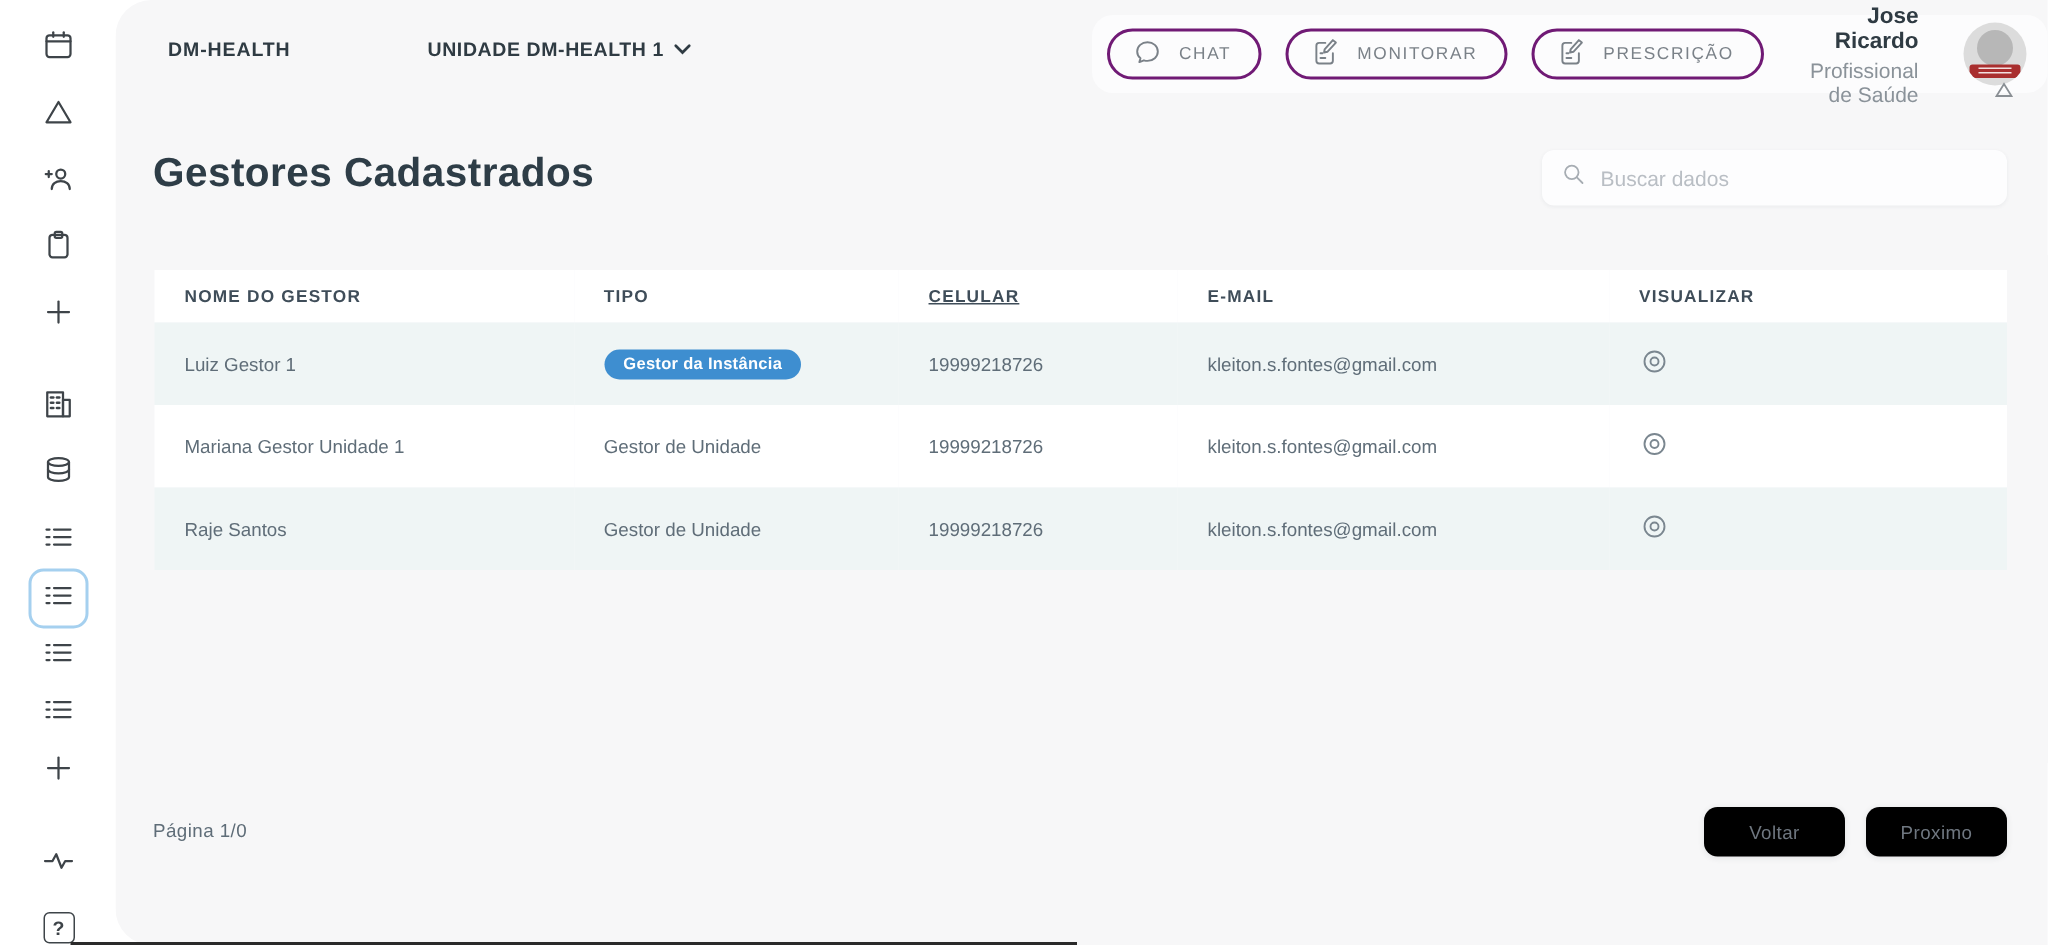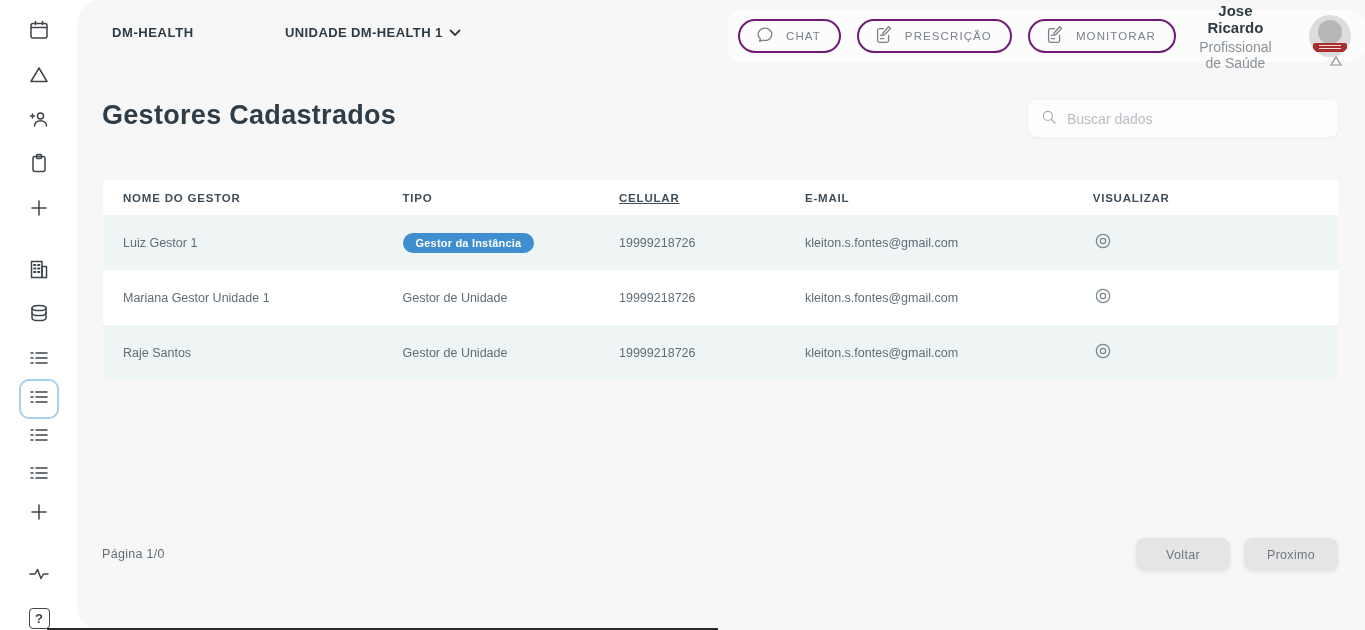--- a/index.html
+++ b/index.html
@@ -26,21 +26,21 @@
            letter-spacing:.6px; color:#2f3b43; }
   .unit { position:absolute; left:208px; top:25px; font-size:13px; font-weight:bold;
           letter-spacing:.4px; color:#2f3b43; cursor:pointer; display:flex; align-items:center; gap:6px; }
   .actions-wrap { position:absolute; right:0px; top:10px; height:52px; left:651px;
                   background:#fcfcfd; border-radius:14px; display:flex; align-items:center;
                   padding:0 14px 0 10px; gap:16px; }
   .pill { height:34px; border:2px solid #701a75; border-radius:18px; background:transparent;
           display:flex; align-items:center; gap:10px; padding:0 18px 0 14px; cursor:pointer;
           color:#7a8188; font-size:11.5px; letter-spacing:1.1px; font-family:"Liberation Sans",sans-serif; }
   .pill svg { stroke:#7a8188; fill:none; stroke-width:1.4; stroke-linecap:round; stroke-linejoin:round; }
-  .userblock { margin-left:auto; text-align:center; }
+  .userblock { margin-left:auto; text-align:right; }
   .user-name { font-size:15px; font-weight:bold; color:#2f3b43; }
   .user-role { font-size:14px; color:#8a9299; margin-top:3px; }
   .avatar { width:42px; height:42px; border-radius:50%; background:#dcdcdc; position:relative;
             overflow:hidden; margin-left:14px; cursor:pointer; flex:0 0 auto; }
   .avatar .head { position:absolute; left:50%; top:5px; transform:translateX(-50%);
                   width:24px; height:24px; border-radius:50%; background:#b7b7b7; }
   .avatar .band { position:absolute; left:4px; right:4px; bottom:5px; height:9px;
                   background:#a92f2f; border-radius:2px; }
   .avatar .band i { display:block; height:1px; background:rgba(255,255,255,.85); margin:2px 6px 0 6px; }
   .caret-tri { position:absolute; right:22px; top:53px; }
@@ -65,21 +65,21 @@
   .tbl tr.striped td { background:#eff5f5; }
   .c-name{width:275px;} .c-tipo{width:213px;} .c-cel{width:183px;text-decoration:underline;} .c-mail{width:283px;} .c-view{width:261px;}
   .badge { display:inline-block; background:var(--badge); color:#fff; font-size:11px; font-weight:bold;
            padding:4px 13px; border-radius:12px; letter-spacing:.2px; }
   .eye-btn { background:none; border:none; cursor:pointer; padding:0; display:inline-flex; }
   .eye-btn svg { stroke:#7b8790; fill:none; stroke-width:1.5; }
 
   
   .page-label { position:absolute; left:25px; top:547px; font-size:12.5px; color:#5f6d78; letter-spacing:.3px; }
   .pager { position:absolute; right:27px; top:538px; display:flex; gap:14px; }
-  .pager button { width:94px; height:33px; background:#e5e5e5; border:none; border-radius:9px;
+  .pager button { width:94px; height:33px; background:#000000; border:none; border-radius:9px;
                   box-shadow:0 1px 4px rgba(40,50,60,.10); color:#6f7780; font-size:12.5px;
                   cursor:pointer; font-family:"Liberation Sans",sans-serif; letter-spacing:.3px; }
   .bottom-sliver { position:absolute; left:47px; bottom:0; width:671px; height:2px; background:#2a2a2a; z-index:5; }
 </style>
 </head>
 <body>
 
 <nav class="sidebar">
   <div class="side-ic" style="top:12px">
     <span><svg width="24" height="24" viewBox="0 0 24 24">
@@ -209,30 +209,30 @@
           </svg></span>
       <span>CHAT</span>
     </button>
     <button class="pill">
       <span><svg width="22" height="22" viewBox="0 0 24 24">
             <path d="M17 12.5V18a2 2 0 0 1-2 2H7a2 2 0 0 1-2-2V7a2 2 0 0 1 2-2h4.5"></path>
             <line x1="8" y1="16" x2="11.5" y2="16"></line>
             <line x1="8" y1="12.5" x2="9.5" y2="12.5"></line>
             <path d="M13 11.5 L19.2 4.8 L17 3 L11 9.8 L10.6 12z"></path>
           </svg></span>
-      <span>PRESCRIÇÃO</span>
+      <span>MONITORAR</span>
     </button>
     <button class="pill">
       <span><svg width="22" height="22" viewBox="0 0 24 24">
             <path d="M17 12.5V18a2 2 0 0 1-2 2H7a2 2 0 0 1-2-2V7a2 2 0 0 1 2-2h4.5"></path>
             <line x1="8" y1="16" x2="11.5" y2="16"></line>
             <line x1="8" y1="12.5" x2="9.5" y2="12.5"></line>
             <path d="M13 11.5 L19.2 4.8 L17 3 L11 9.8 L10.6 12z"></path>
           </svg></span>
-      <span>MONITORAR</span>
+      <span>PRESCRIÇÃO</span>
     </button>
     <div class="userblock">
       <div class="user-name">Jose Ricardo</div>
       <div class="user-role">Profissional de Saúde</div>
     </div>
     <div class="avatar">
       <div class="head"></div>
       <div class="band">
           <i></i>
           <i></i>

